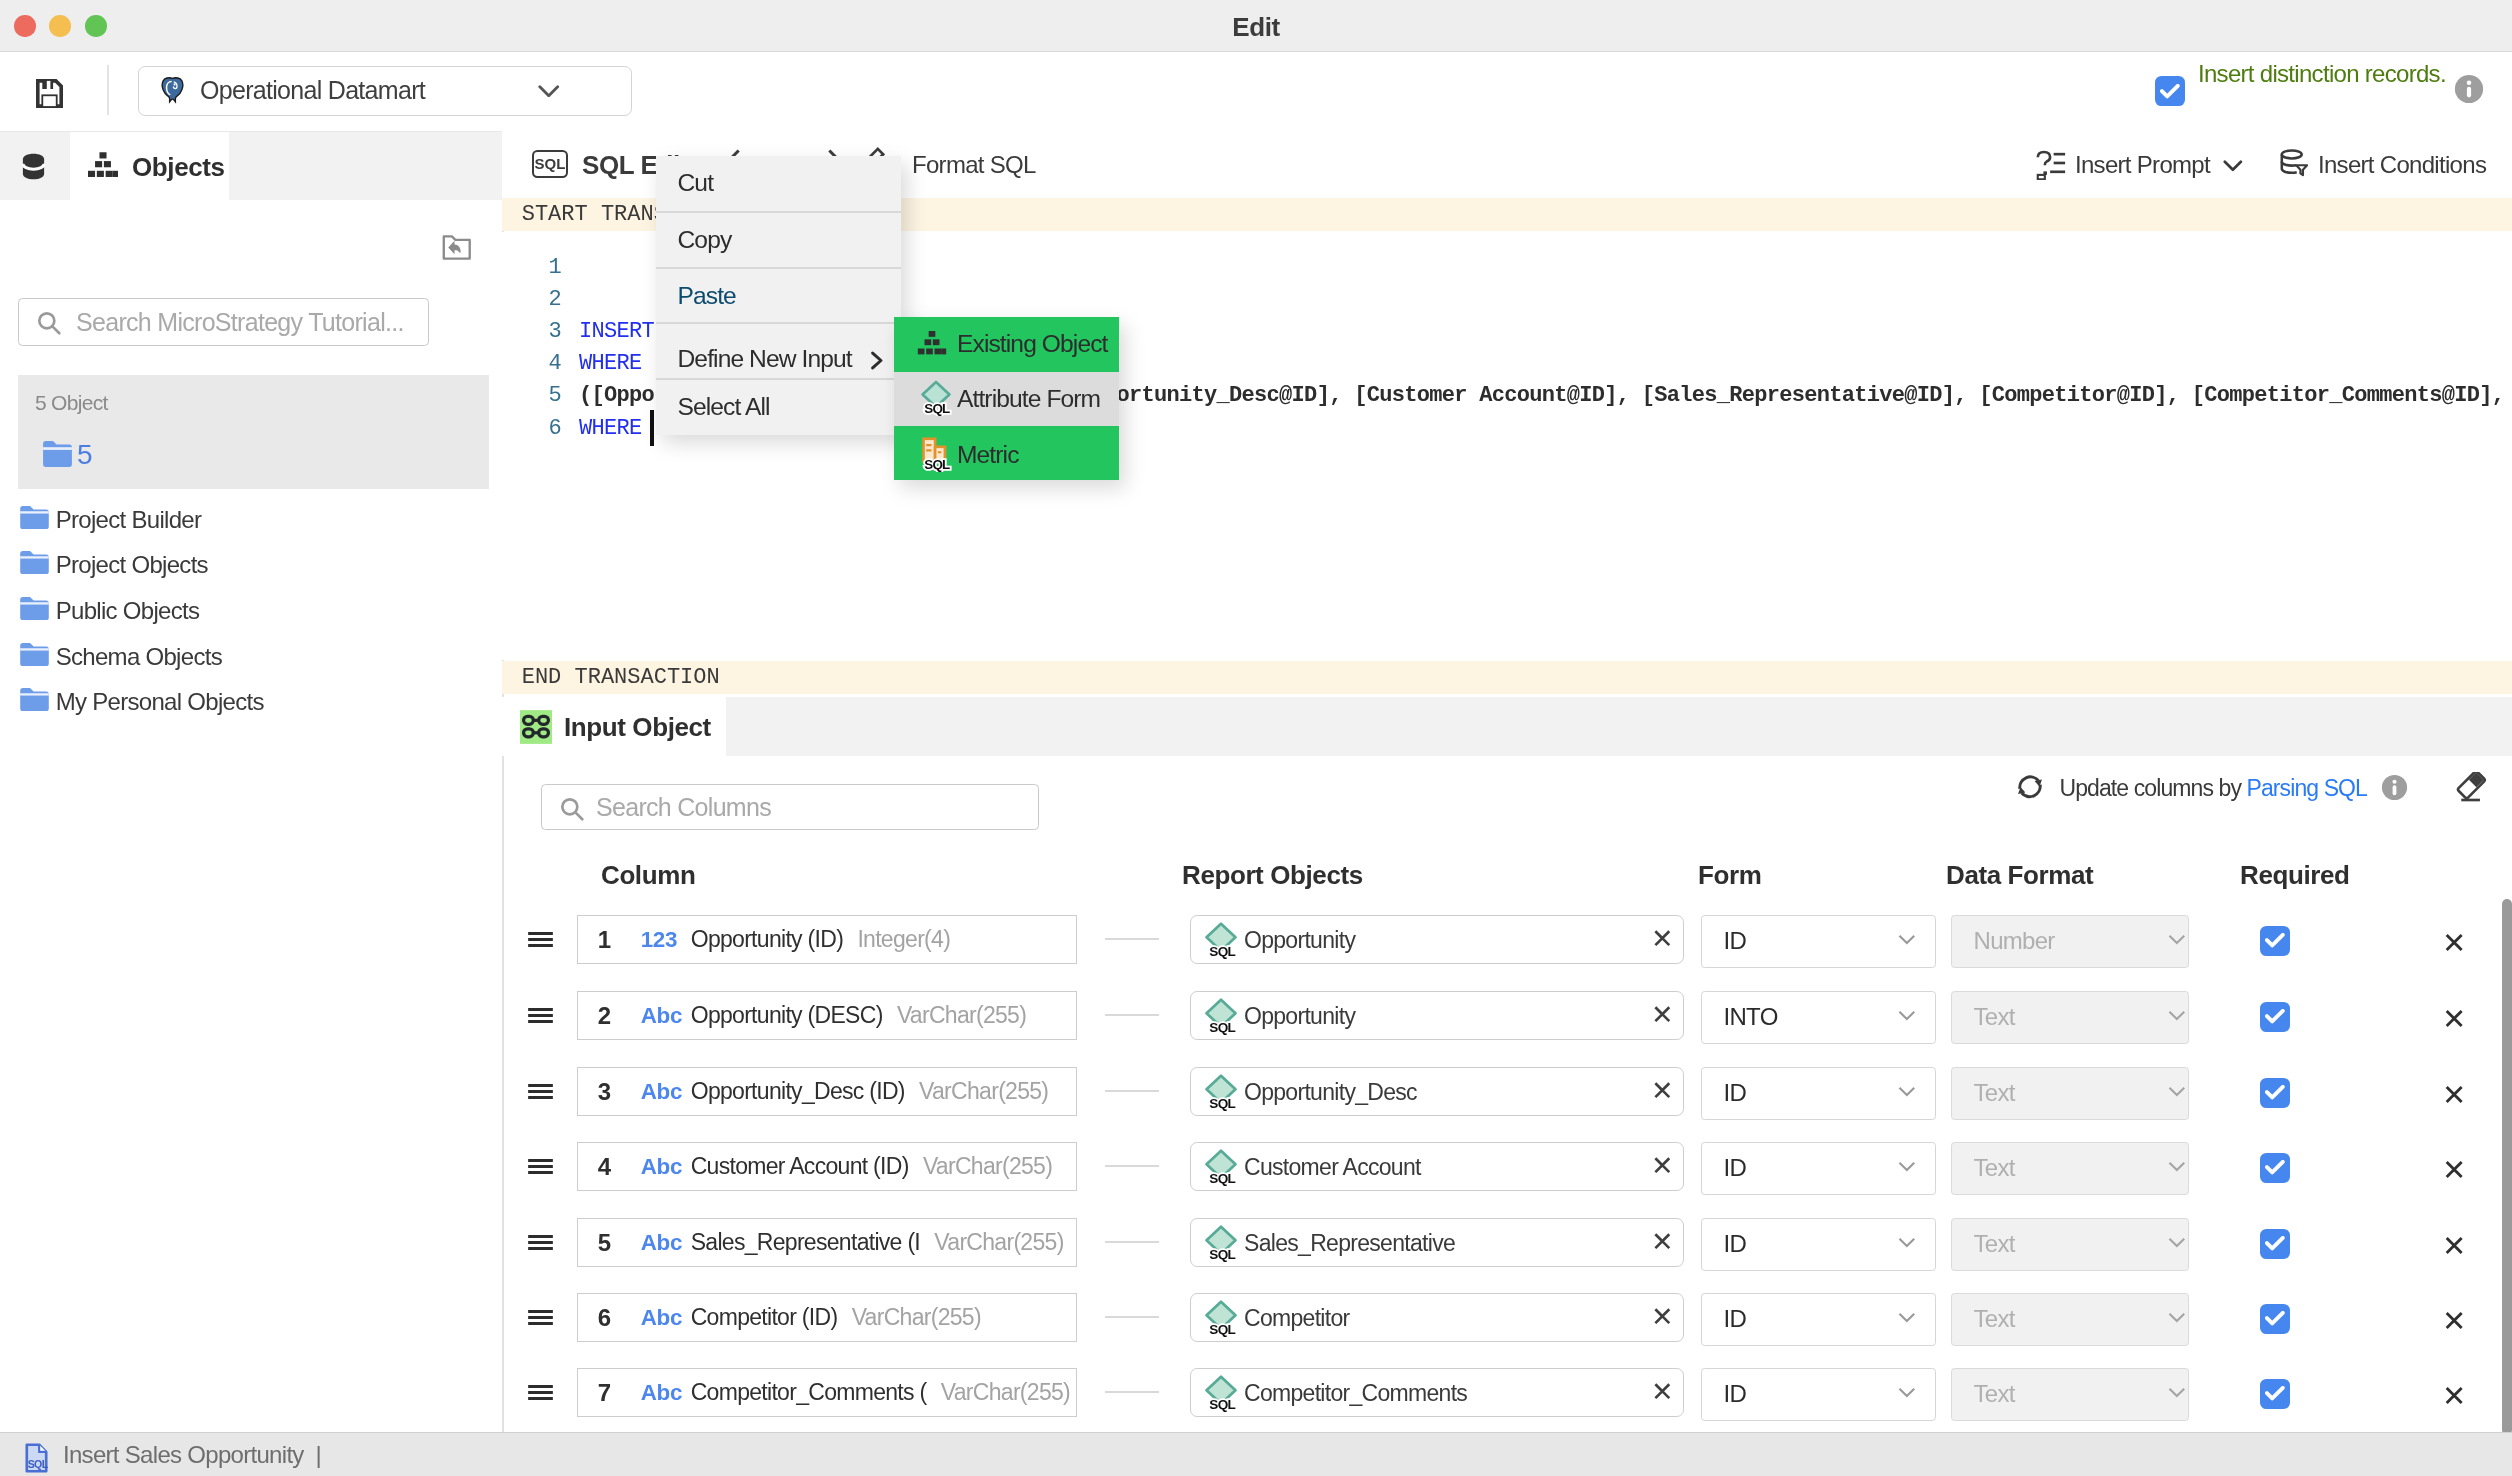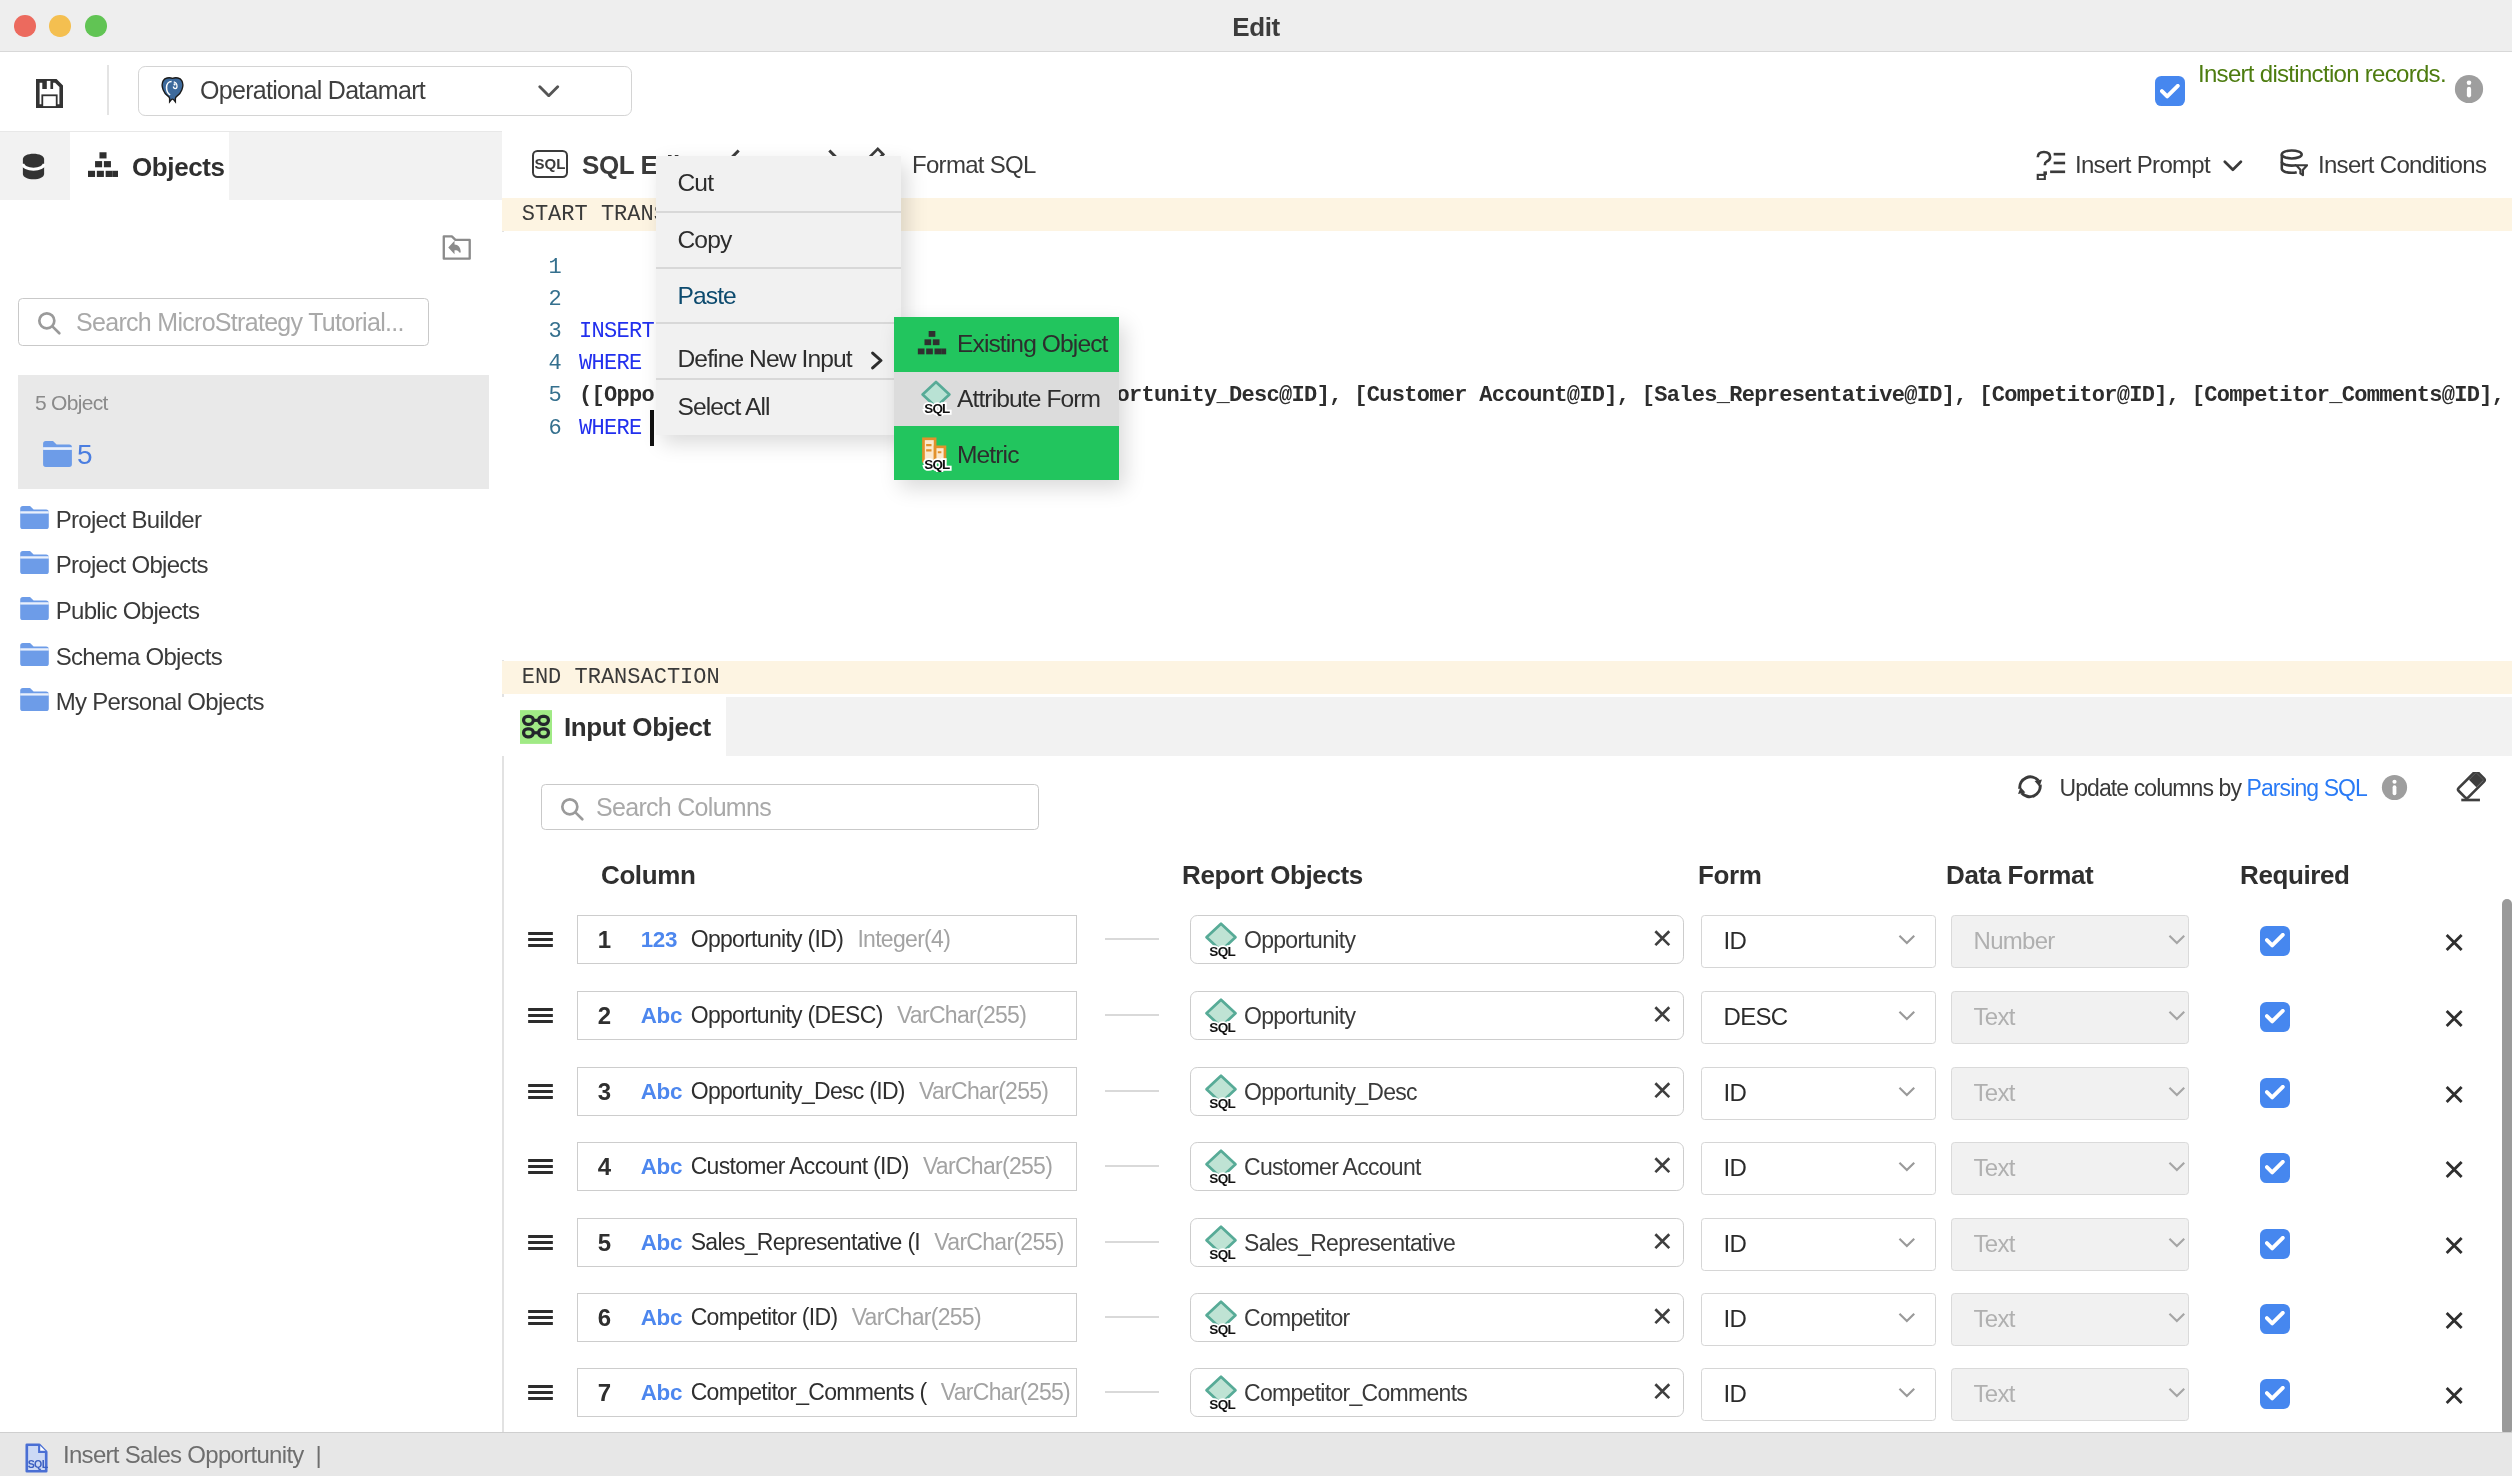--- a/index.html
+++ b/index.html
@@ -408,21 +408,21 @@
     <div class="conn"></div>
     <div class="repbox">
       <svg class="abs" style="left:10.7px; top:5.4px;font-size:27px" width="38" height="38" viewBox="0 0 42 42">
         <path d="M21 3 L37 18 L21 33 L5 18 Z" fill="#bfe3d4" stroke="#57ab97" stroke-width="3" stroke-linejoin="round"></path>
         <text x="8" y="39" font-family="Liberation Sans, sans-serif" font-size="15" font-weight="bold" fill="#111" stroke="#fff" stroke-width="4" paint-order="stroke">SQL</text>
       </svg>
       <div class="nm">Opportunity</div>
       <div class="x">✕</div>
     </div>
     <div class="fsel">
-        <div class="val">DESC</div>
+        <div class="val">INTO</div>
       <svg class="chev" style="left:195px;" viewBox="0 0 22 13">
           <path d="M2 2 L11 11 L20 2" fill="none" stroke="#9a9a9a" stroke-width="2.6"></path>
         </svg>
     </div>
     <div class="dsel">
         <div class="val">Text</div>
       <svg class="chev" style="left:215px;" viewBox="0 0 22 13">
           <path d="M2 2 L11 11 L20 2" fill="none" stroke="#a5a5a5" stroke-width="2.6"></path>
         </svg>
     </div>

